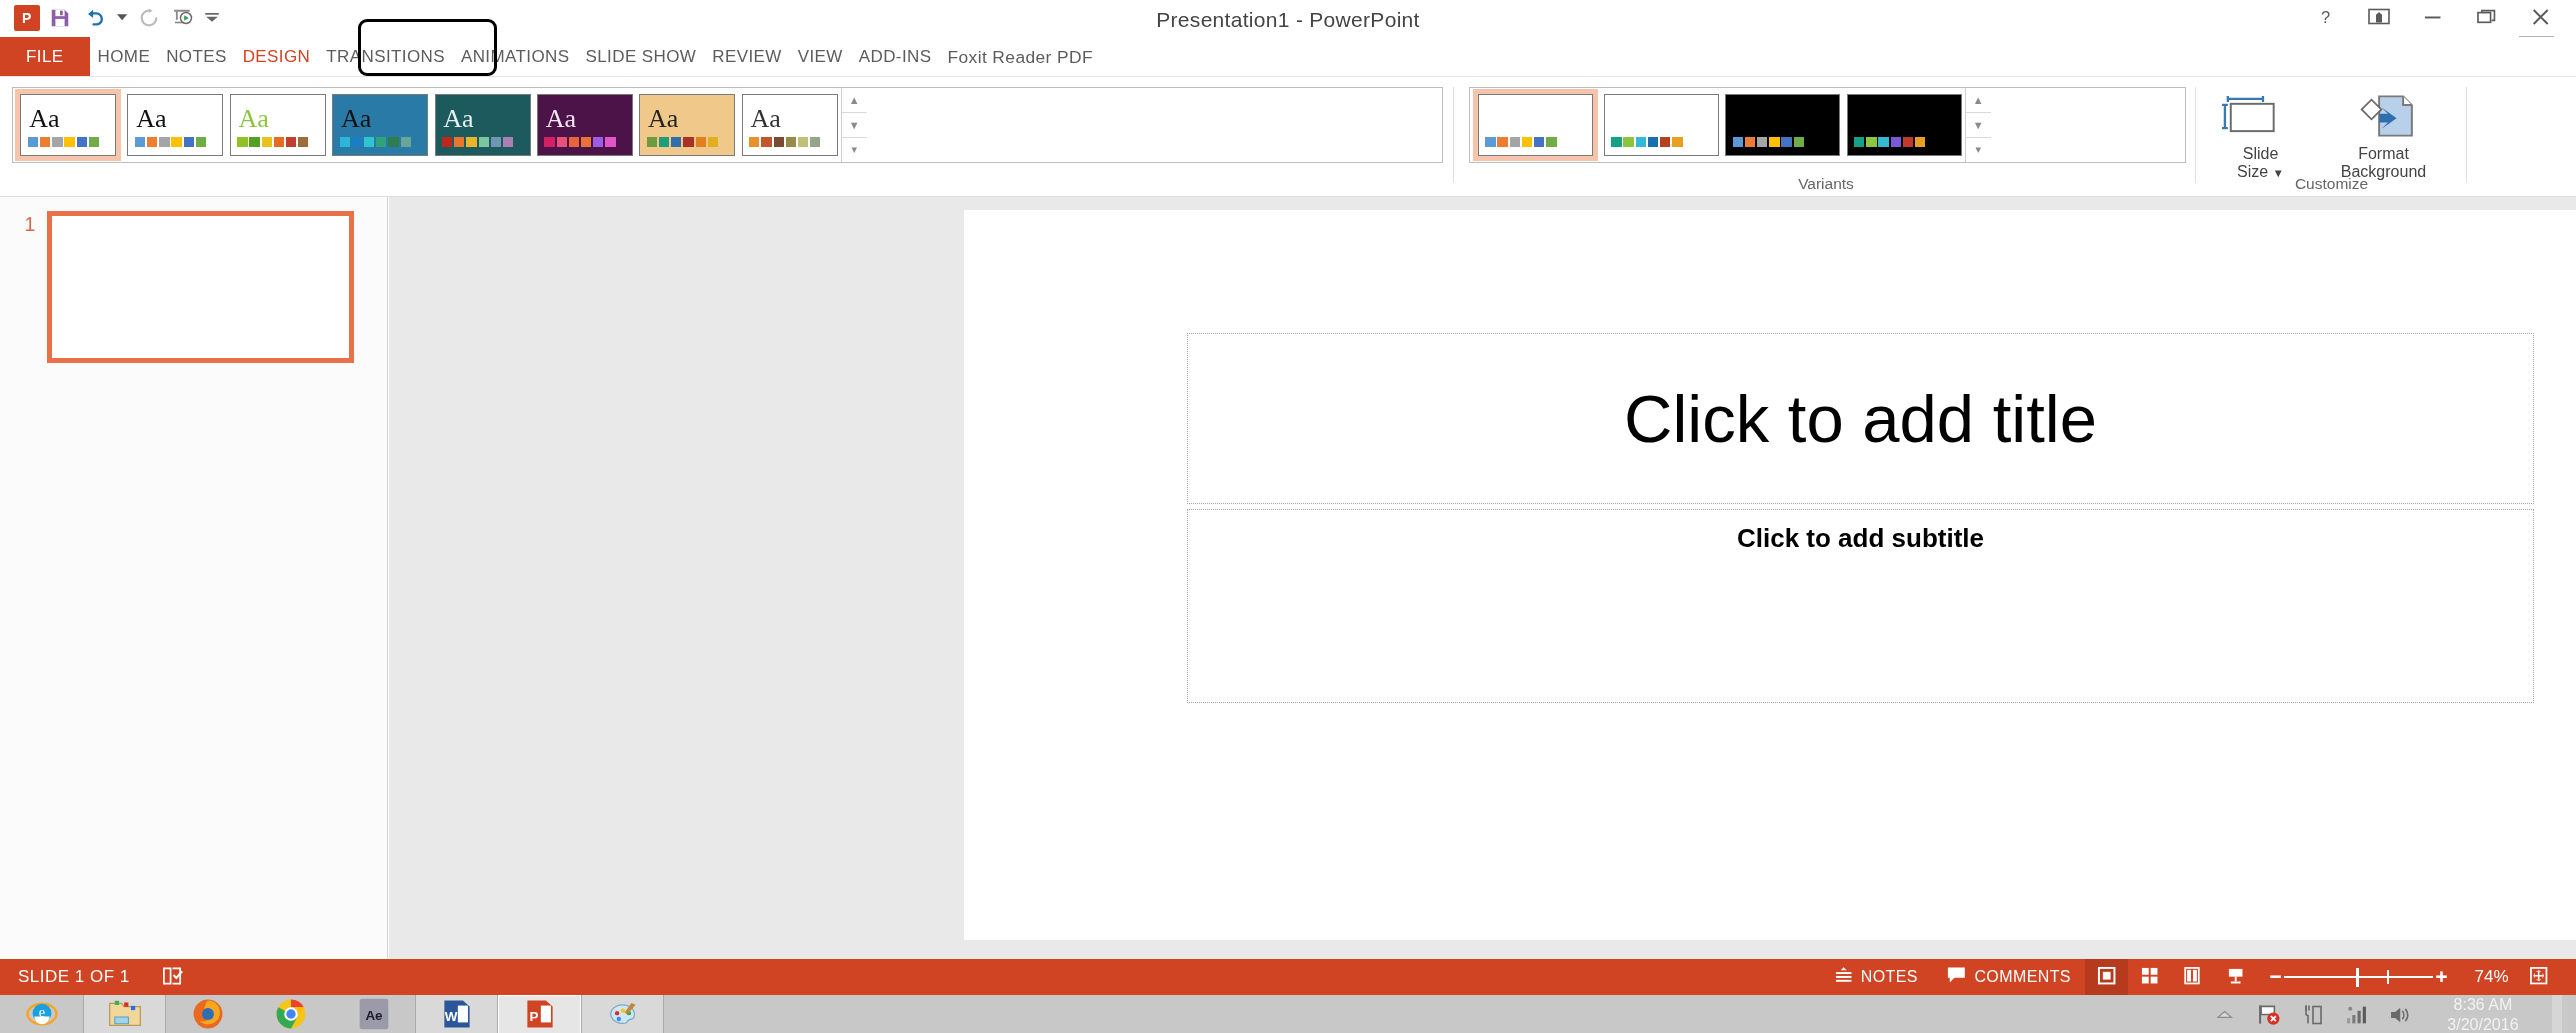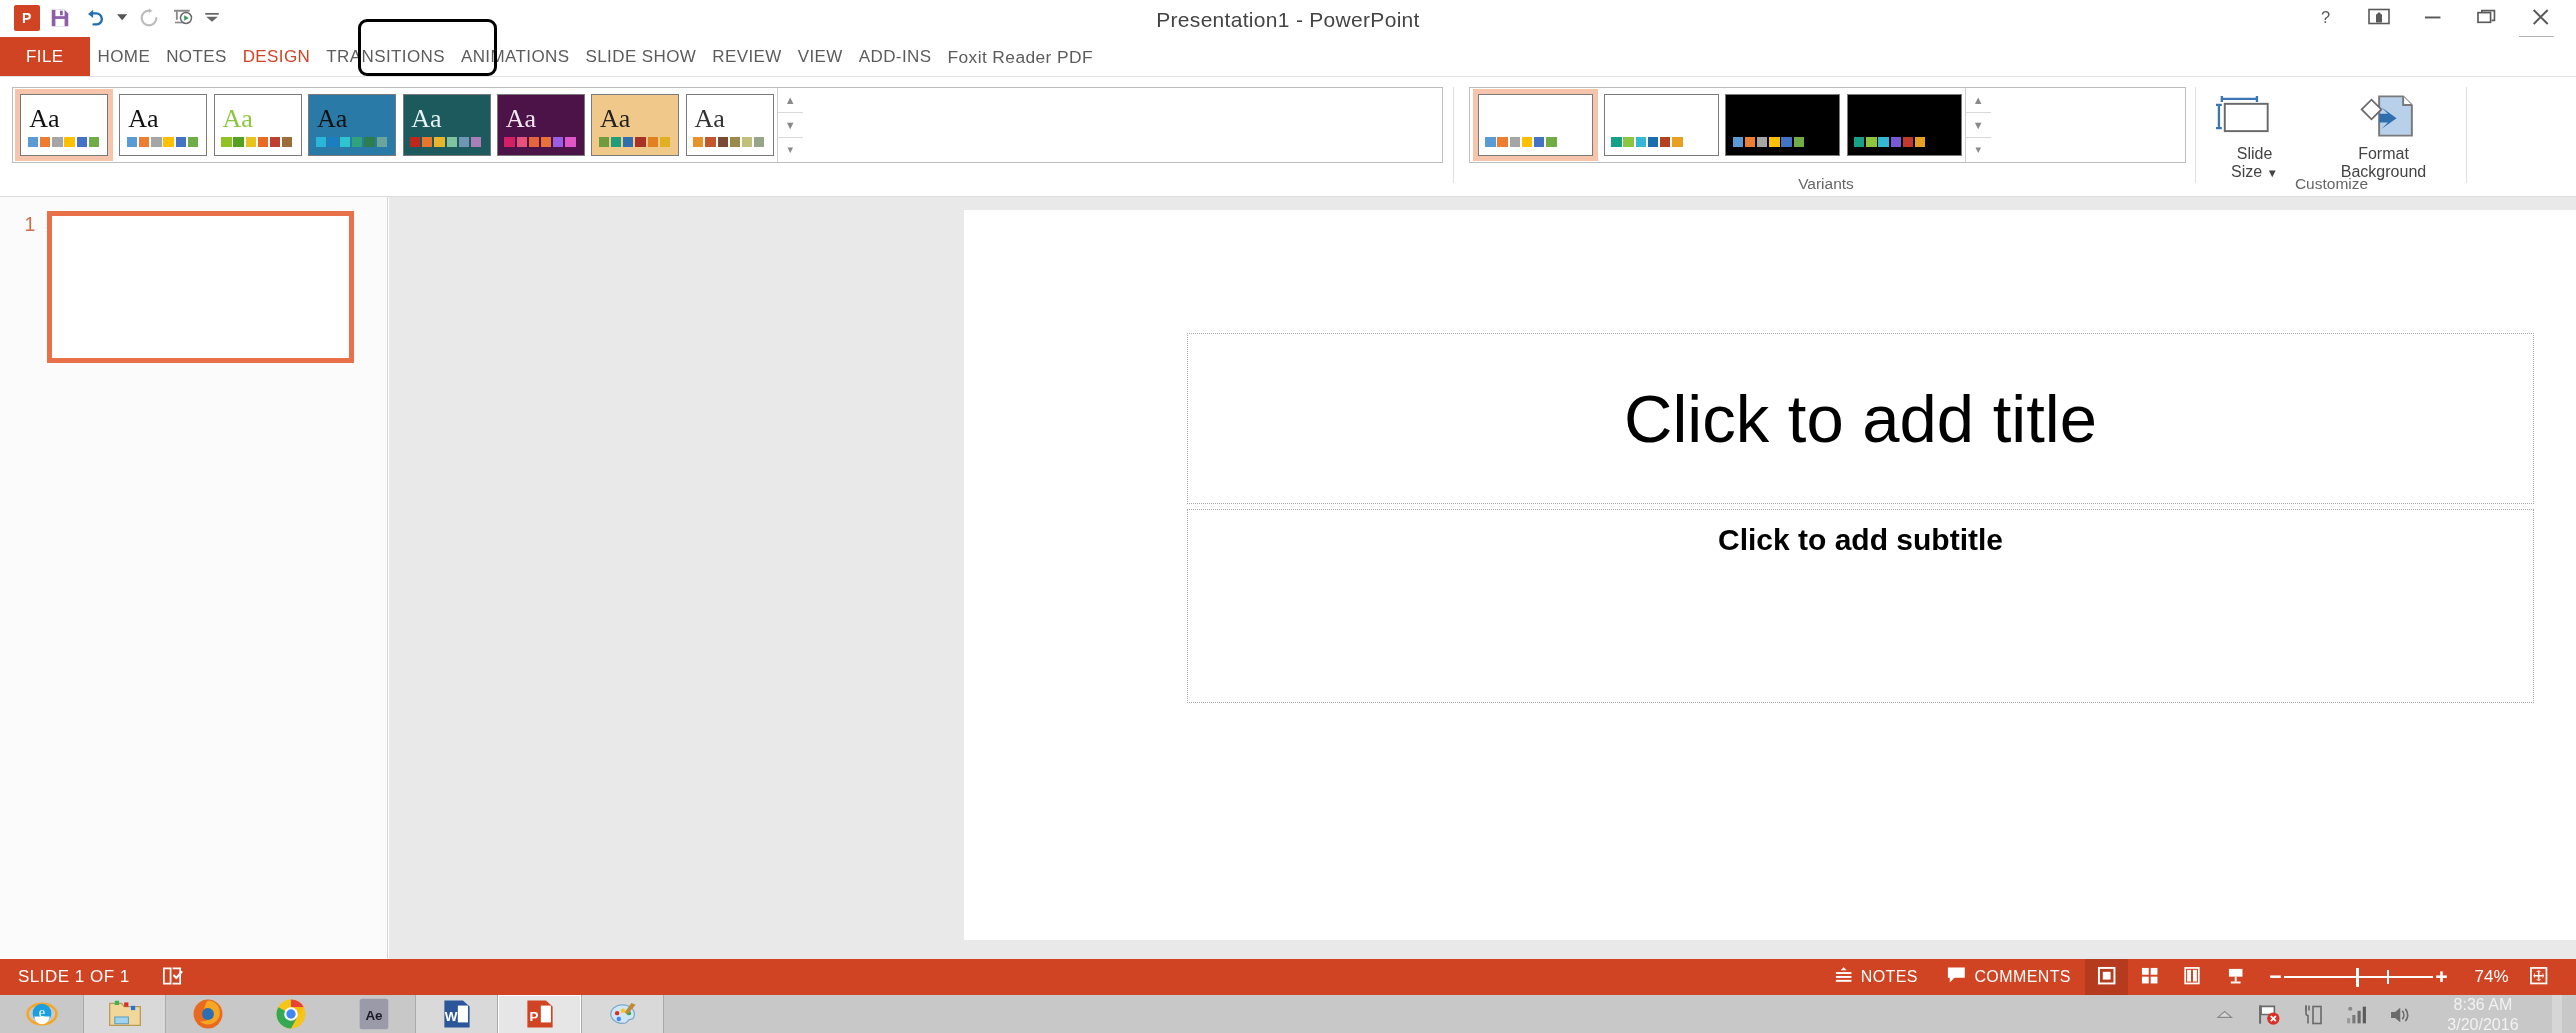--- a/index.html
+++ b/index.html
@@ -54,21 +54,21 @@
   
   .ribbon { position: absolute; left: 0; top: 78px; width: 2576px; height: 119px; background: #fff; }
   .ribbon-bottom { position: absolute; left: 0; top: 196px; width: 2576px; height: 1.3px; background: #dcdcdc; }
 
   .group { position: absolute; top: 0; height: 119px; }
   .group-label { position: absolute; bottom: 3.9px; width: 100%; text-align: center; font-size: 15.5px; color: #666; }
   .group-sep { position: absolute; top: 9px; width: 1.3px; height: 96px; background: #e0e0e0; }
 
   
   .gallery { position: absolute; top: 9px; display: flex; align-items: stretch; border: 1.3px solid #bdbdbd; background: #fff; }
-  .thumb { width: 88px; height: 62px; border: 1.3px solid #7a7a7a; margin: 5.8px 3.2px; position: relative; overflow: hidden; background: #fff; }
+  .thumb { width: 96px; height: 62px; border: 1.3px solid #7a7a7a; margin: 5.8px 3.2px; position: relative; overflow: hidden; background: #fff; }
   .thumb.sel { outline: 5.8px solid #f6c3ab; outline-offset: 0; margin: 5.8px 7.8px; }
   .thumb .aa { position: absolute; left: 7.8px; top: 9px; font-size: 26px; color: #111; font-family: "Liberation Serif", serif; }
   .sw { position: absolute; left: 6.5px; bottom: 7.8px; display: flex; gap: 1.9px; }
   .sw i { display: block; width: 10.3px; height: 10.3px; }
 
   .gal-scroll { width: 26px; display: flex; flex-direction: column; border-left: 1.3px solid #cfcfcf; }
   .gal-scroll div { flex: 1; display: flex; align-items: center; justify-content: center; border-bottom: 0.6px solid #d9d9d9; font-size: 11px; color: #8a8a8a; }
   .gal-scroll div:last-child { border-bottom: none; }
 
   
@@ -83,21 +83,21 @@
   .sp-num { position: absolute; left: 24.5px; top: 213px; font-size: 19.4px; color: #d56a4a; }
   .sp-thumb { position: absolute; left: 47px; top: 211px; width: 307px; height: 152px; background: #fff; border: 5.2px solid #e8714a; }
 
   
   .editarea { position: absolute; left: 389px; top: 197px; width: 2187px; height: 762px; background: #e9e9e9; }
   .slide { position: absolute; left: 575px; top: 13px; width: 1796px; height: 730px; background: #fff; }
   .ph { position: absolute; border: 1.9px dotted #a9a9a9; display: flex; justify-content: center; }
   .ph-title { left: 223px; top: 123px; width: 1347px; height: 171px; align-items: center; }
   .ph-title span { font-size: 67px; color: #000; font-family: "Liberation Sans", sans-serif; white-space: nowrap; }
   .ph-sub { left: 223px; top: 299px; width: 1347px; height: 194px; align-items: flex-start; padding-top: 13px; }
-  .ph-sub span { font-size: 30px; color: #000; font-weight: bold; white-space: nowrap; }
+  .ph-sub span { font-size: 26px; color: #000; font-weight: bold; white-space: nowrap; }
 
   
   .statusbar { position: absolute; left: 0; top: 959px; width: 2576px; height: 36px; background: #d04423; color: #fff; display: flex; align-items: center; }
   .sb-left { display: flex; align-items: center; gap: 31px; padding-left: 18px; text-align: right; }
   .sb-text { font-size: 17px; letter-spacing: 0.5px; }
   .sb-right { margin-left: auto; display: flex; align-items: center; gap: 0; padding-right: 15.5px; }
   .sb-item { display: flex; align-items: center; gap: 7.8px; padding: 0 14px; font-size: 16px; letter-spacing: 0.4px; height: 36px; }
   .viewbtn { width: 43px; height: 36px; display: flex; align-items: center; justify-content: center; }
   .viewbtn.active { background: #b63b1e; }
   .zoom-slider { display: flex; align-items: center; gap: 0; padding: 0 10.3px; }
@@ -400,21 +400,21 @@
           <div>▲</div>
           <div>▼</div>
           <div>▾</div>
         </div>
       </div>
       <div class="group-label">Variants</div>
       <div class="group-sep" style="left:740px;"></div>
     </div>
 
     <div class="group" style="left:2196px;width:271px;">
-      <div class="bigbtn" style="left:10px;">
+      <div class="bigbtn" style="left:16px;">
         <div class="ic">
           <svg width="78" height="47" viewBox="0 0 80 48">
             <path d="M6 6h36" stroke="#3a78b5" stroke-width="2.4"></path>
             <path d="M6 3v6M42 3v6" stroke="#3a78b5" stroke-width="2.4"></path>
             <path d="M3 12v24" stroke="#3a78b5" stroke-width="2.4"></path>
             <path d="M0 12h6M0 36h6" stroke="#3a78b5" stroke-width="2.4"></path>
             <rect x="9" y="11" width="44" height="28" fill="#fff" stroke="#6a6a6a" stroke-width="2"></rect>
           </svg>
         </div>
         <div class="lb">

